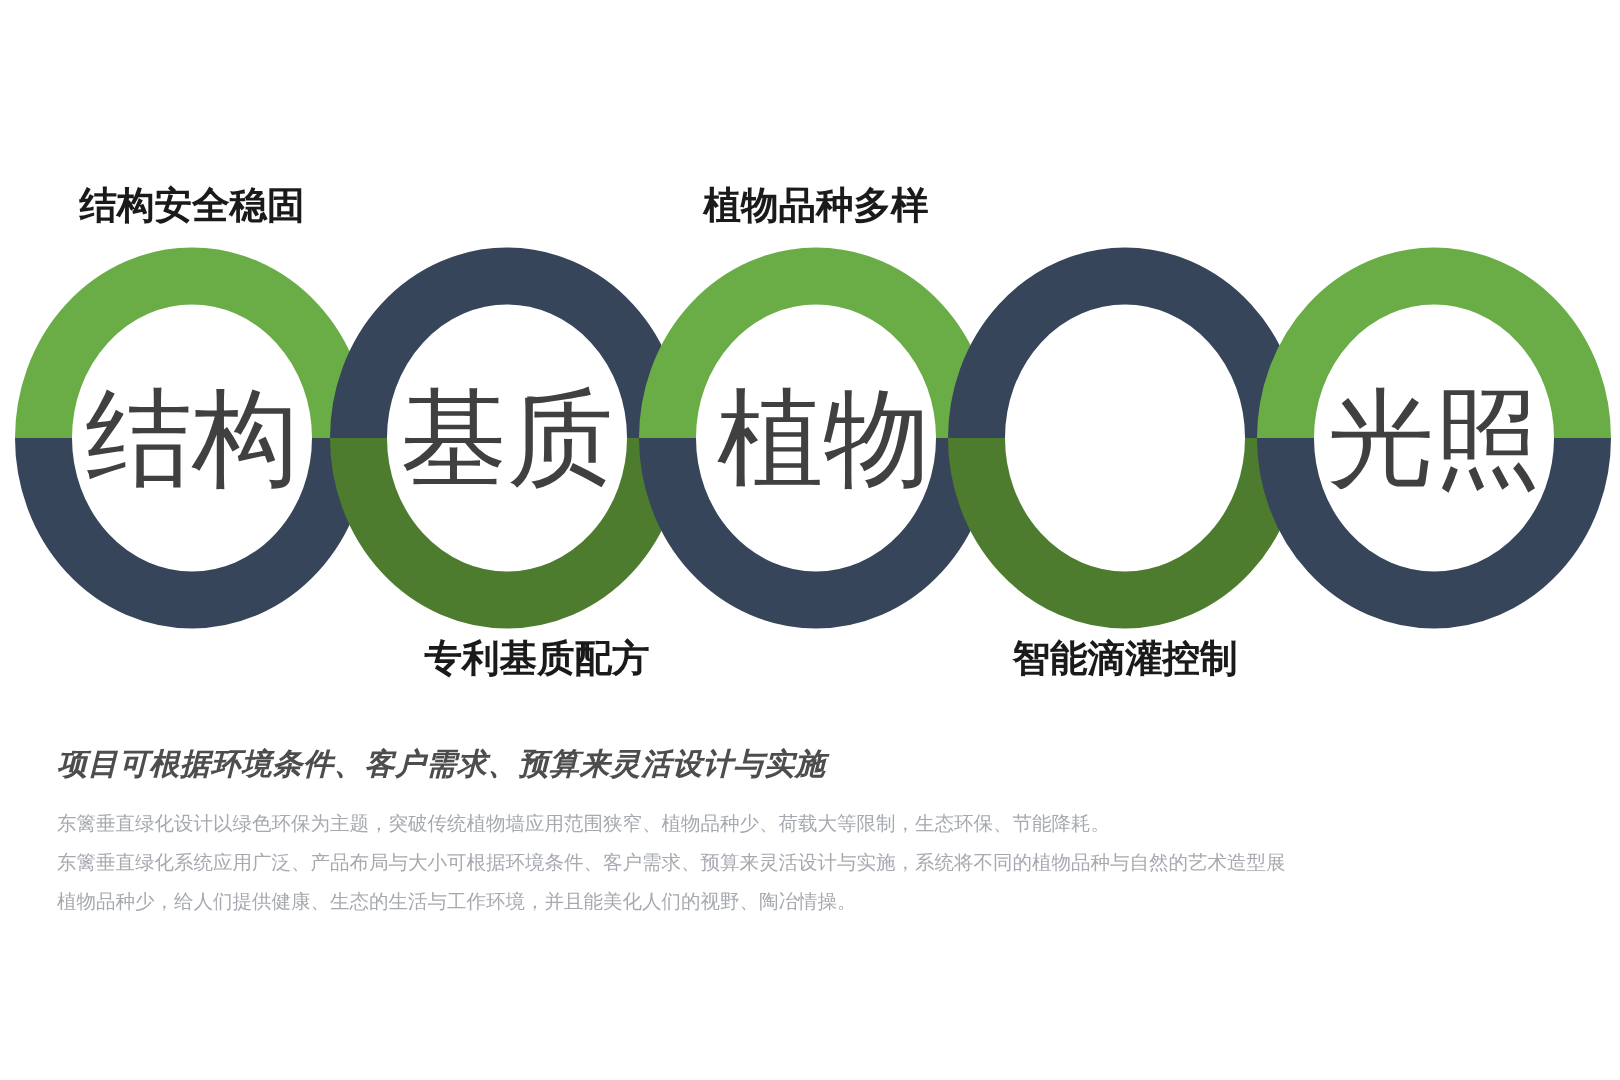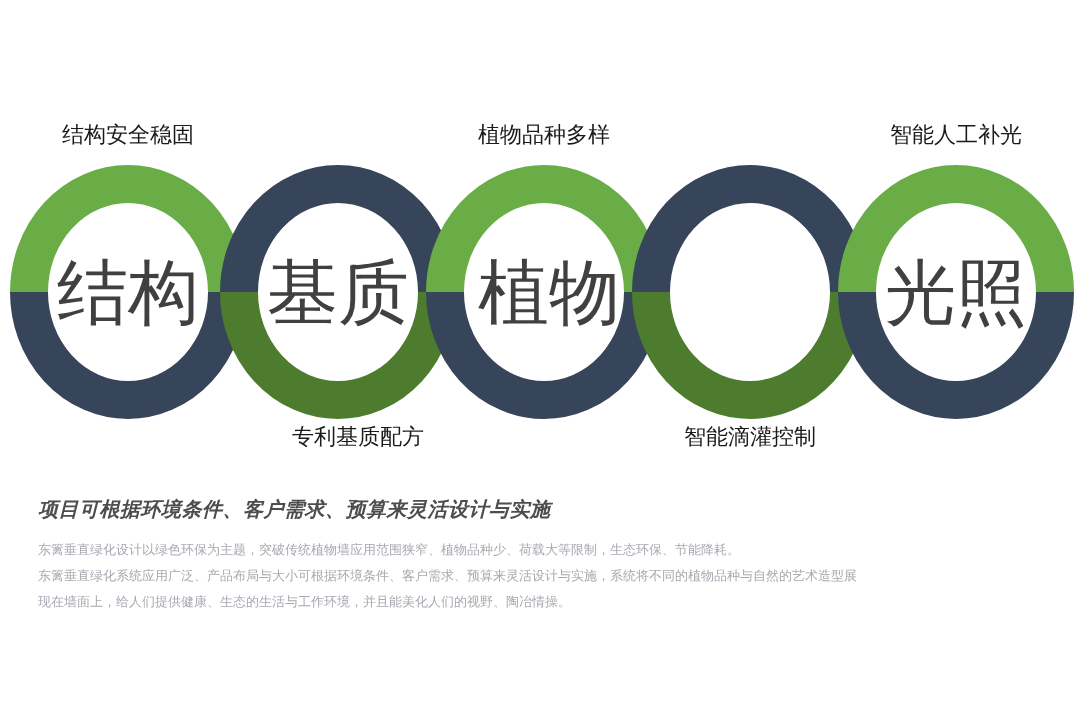--- a/index.html
+++ b/index.html
@@ -41,22 +41,22 @@
     color: #404040;
     font-family: "DejaVu Sans", "Liberation Sans", sans-serif;
     letter-spacing: 0px;
     white-space: nowrap;
     transform: translate(-50%, -50%);
     pointer-events: none;
   }
 
   .ring-caption {
     position: absolute;
-    font-size: 22px;
-    font-weight: normal;
+    font-size: 25px;
+    font-weight: bold;
     color: #1a1a1a;
     white-space: nowrap;
     transform: translateX(-50%);
     font-family: "DejaVu Sans", "Liberation Sans", sans-serif;
   }
 
   
   #text-block {
     position: absolute;
     left: 38px;
@@ -117,30 +117,29 @@
       </g>
     </svg>
 
   <div class="ring-center-label" style="left:128px; top:292px;">结构</div>
   <div class="ring-center-label" style="left:338px; top:292px;">基质</div>
   <div class="ring-center-label" style="left:549px; top:292px;">植物</div>
   <div class="ring-center-label" style="left:956px; top:292px;">光照</div>
 
   <div class="ring-caption" style="left:128px; top:120px;">结构安全稳固</div>
   <div class="ring-caption" style="left:544px; top:120px;">植物品种多样</div>
-  <div class="ring-caption" style="left:956px; top:120px;">智能人工补光</div>
 
   <div class="ring-caption" style="left:358px; top:422px;">专利基质配方</div>
   <div class="ring-caption" style="left:750px; top:422px;">智能滴灌控制</div>
 </div>
 
 <div id="text-block">
   <div id="body-heading">项目可根据环境条件、客户需求、预算来灵活设计与实施</div>
 
   <div class="body-para">
     <p class="body-line">东篱垂直绿化设计以绿色环保为主题，突破传统植物墙应用范围狭窄、植物品种少、荷载大等限制，生态环保、节能降耗。</p>
   </div>
 
   <div class="body-para">
     <p class="body-line">东篱垂直绿化系统应用广泛、产品布局与大小可根据环境条件、客户需求、预算来灵活设计与实施，系统将不同的植物品种与自然的艺术造型展</p>
-    <p class="body-line">现在墙面上，给人们提供健康、生态的生活与工作环境，并且能美化人们的视野、陶冶情操。</p>
+    <p class="body-line">植物品种少，给人们提供健康、生态的生活与工作环境，并且能美化人们的视野、陶冶情操。</p>
   </div>
 </div>
 
 </body></html>

